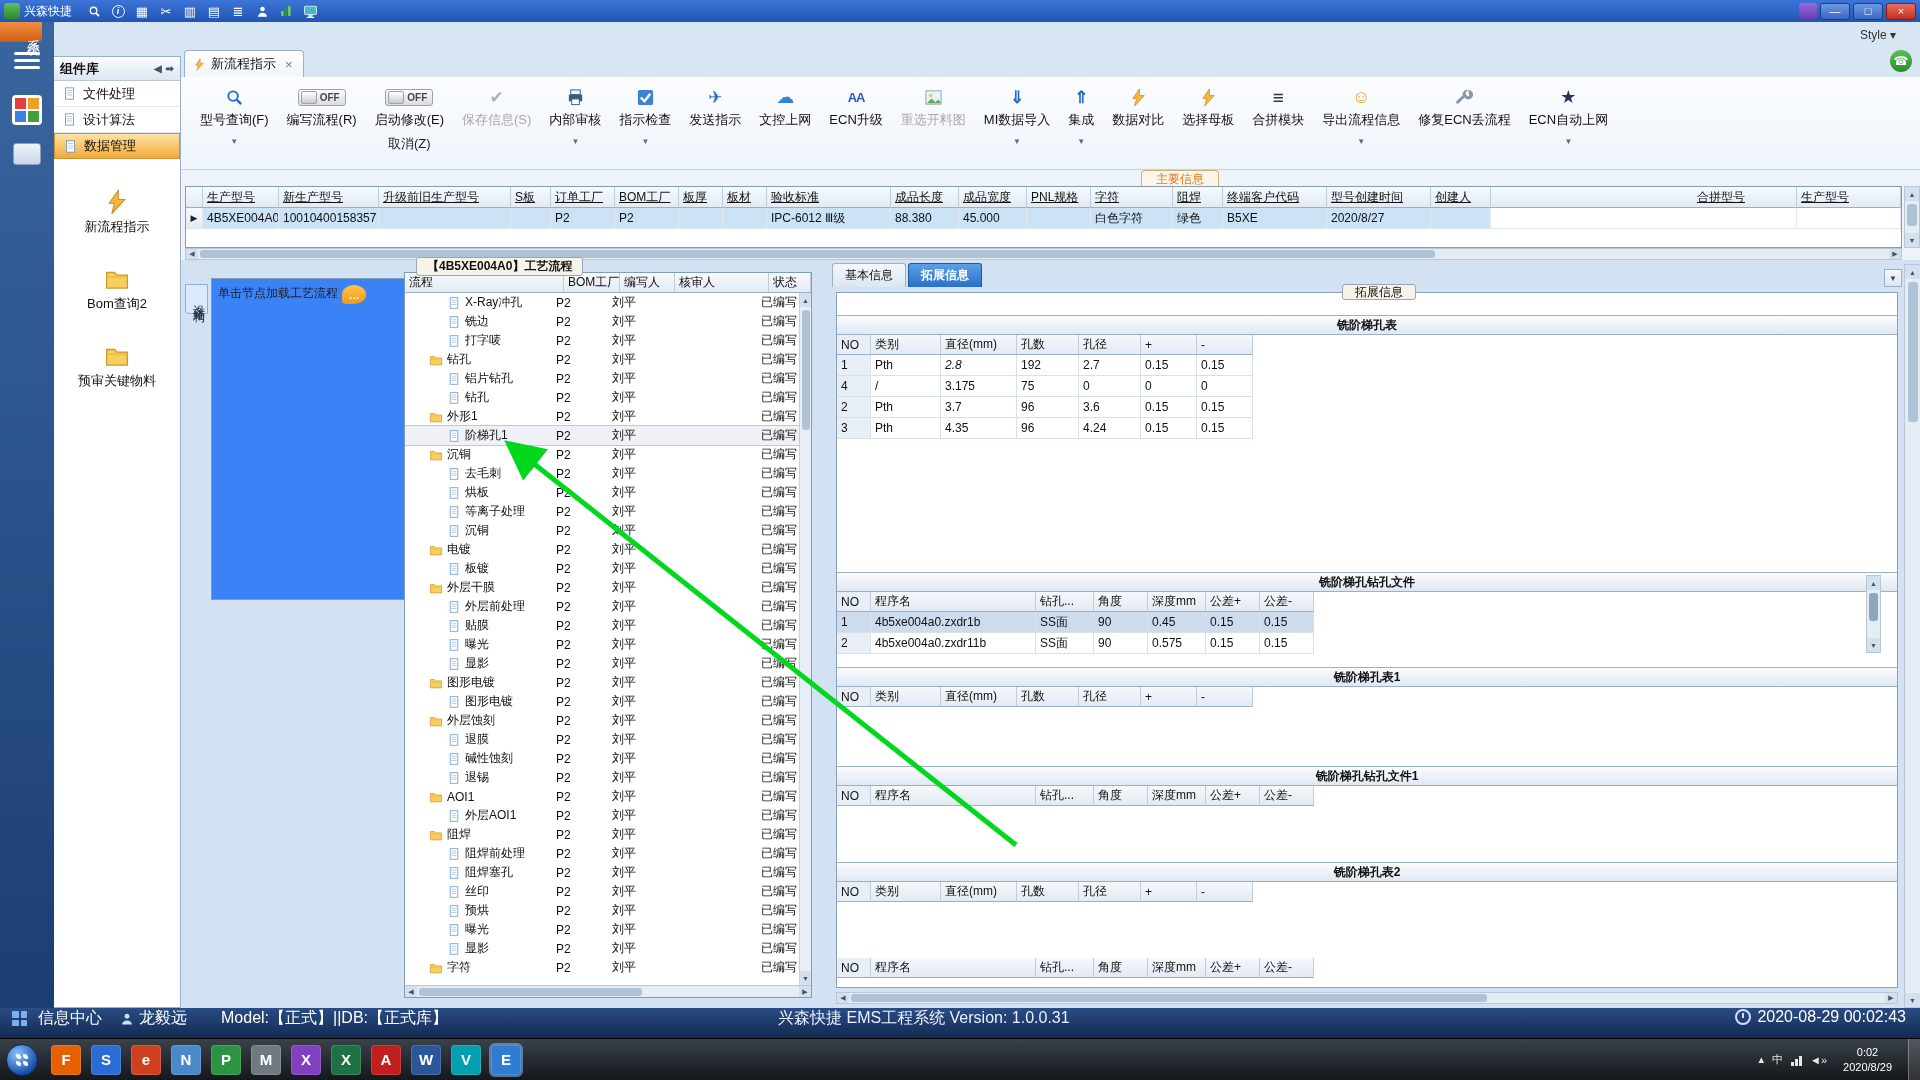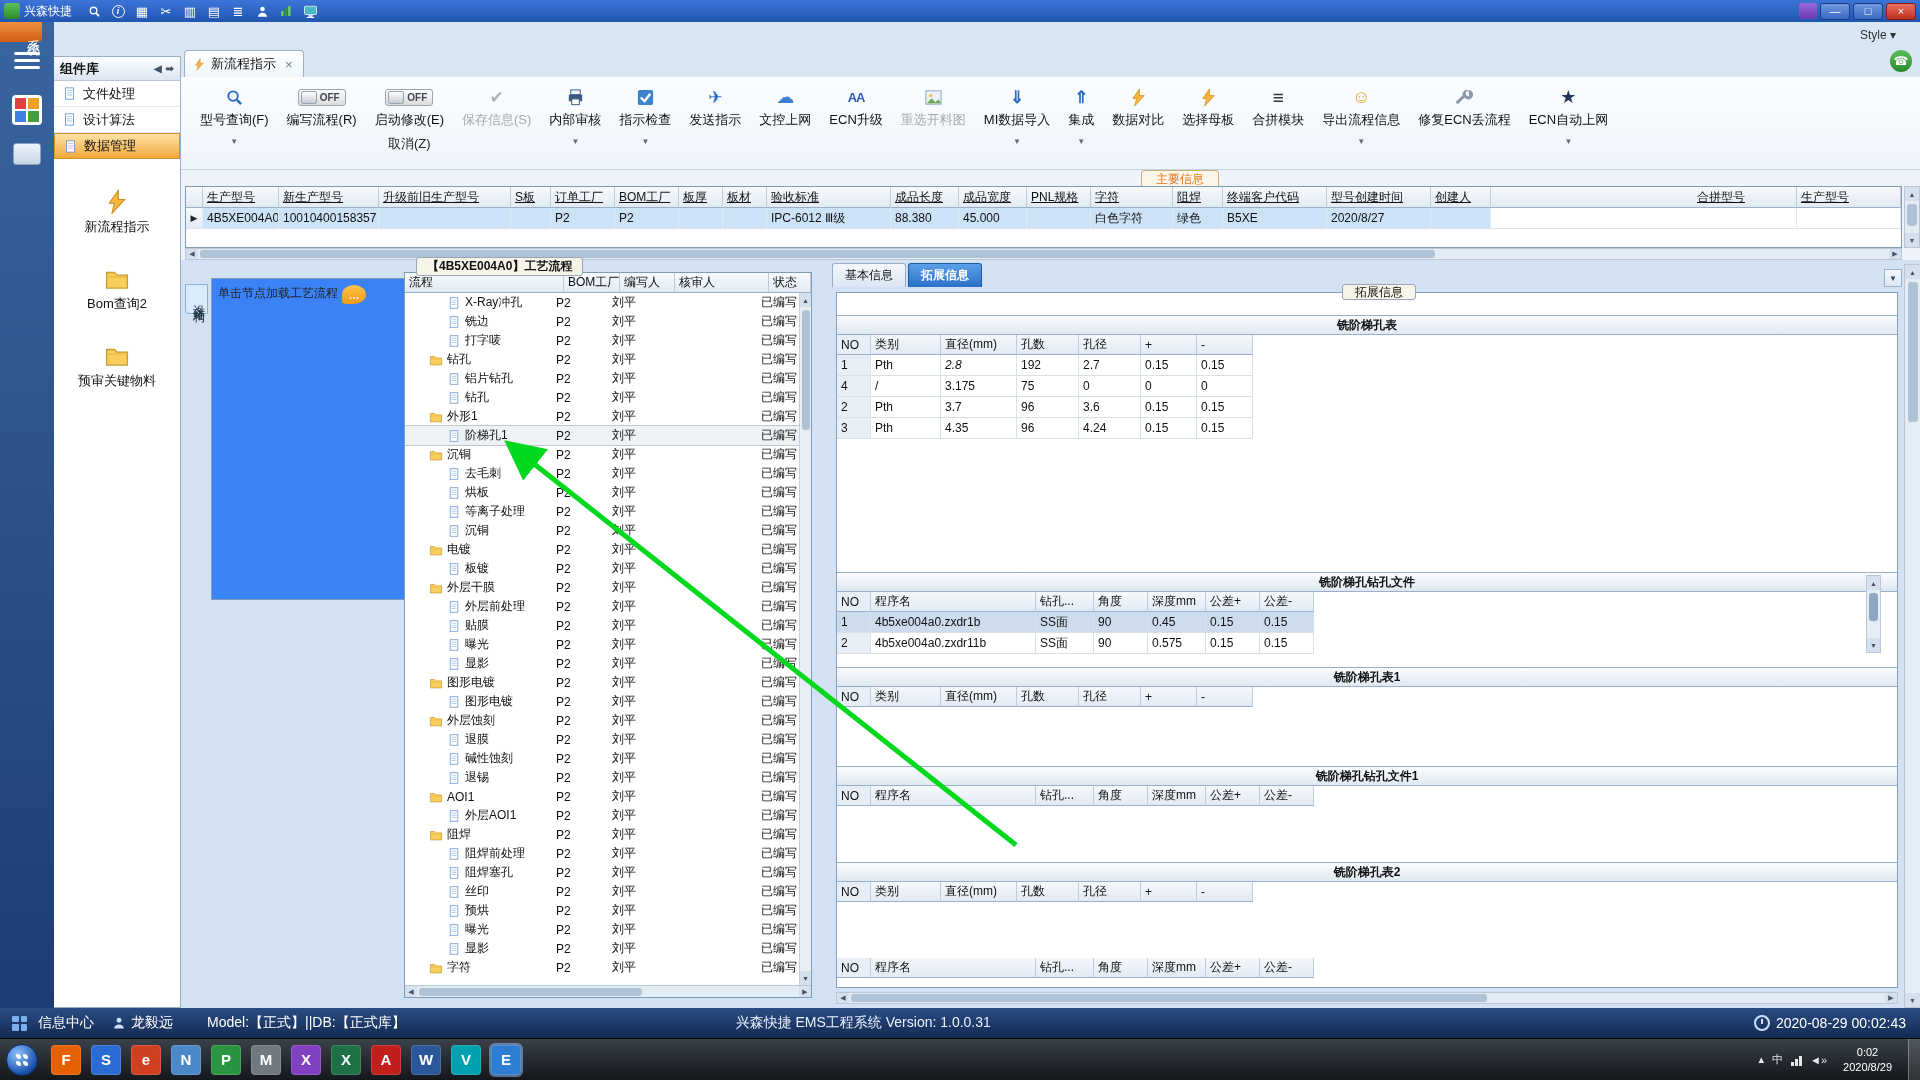--- a/index.html
+++ b/index.html
@@ -161,21 +161,21 @@
   .ip-head .c { height:20px; background:linear-gradient(#f6f8fb,#e2eaf4); border-right:1px solid #c0ccdc; border-bottom:1px solid #9ab0c8; }
   .ip-row .c:first-child { background:#e8eef5; }
   .ip-row.sel .c { background:#cddcec; }
   .t2-scroll { position:absolute; right:16px; top:282px; width:15px; height:78px; background:#e4ecf4; border:1px solid #b8c6d8;
     display:flex; flex-direction:column; align-items:center; }
   .ip-hscroll { position:absolute; left:4px; top:728px; width:1062px; height:12px; background:#e4ecf4;
     border:1px solid #b8c6d8; display:flex; align-items:center; }
 
   
   .statusbar { position:absolute; left:0; top:1008px; width:1920px; height:30px;
-    background:linear-gradient(#2a4c84,#132a52); color:#fff; display:flex; align-items:center; font-size:14px; }
+    background:linear-gradient(#2a4c84,#132a52); color:#fff; display:flex; align-items:flex-start; font-size:16px; }
   .sb-grid { width:15px; height:15px; display:grid; grid-template-columns:1fr 1fr; gap:2px; margin:0 6px 0 12px; }
   .sb-grid i { background:#7ab0f0; border-radius:1px; }
   .statusbar svg { width:14px; height:14px; }
   .status-item { margin-right:18px; display:flex; align-items:center; gap:5px; }
   .status-model { margin-left:16px; }
   .status-version { margin-left:330px; color:#e8f0ff; }
   .status-time { margin-left:auto; margin-right:14px; display:flex; align-items:center; gap:6px; }
   .clock-ic { width:16px; height:16px; border:2px solid #cfe0ff; border-radius:50%; position:relative; }
   .clock-ic:before { content:""; position:absolute; left:5px; top:2px; width:2px; height:5px; background:#cfe0ff; }
 

